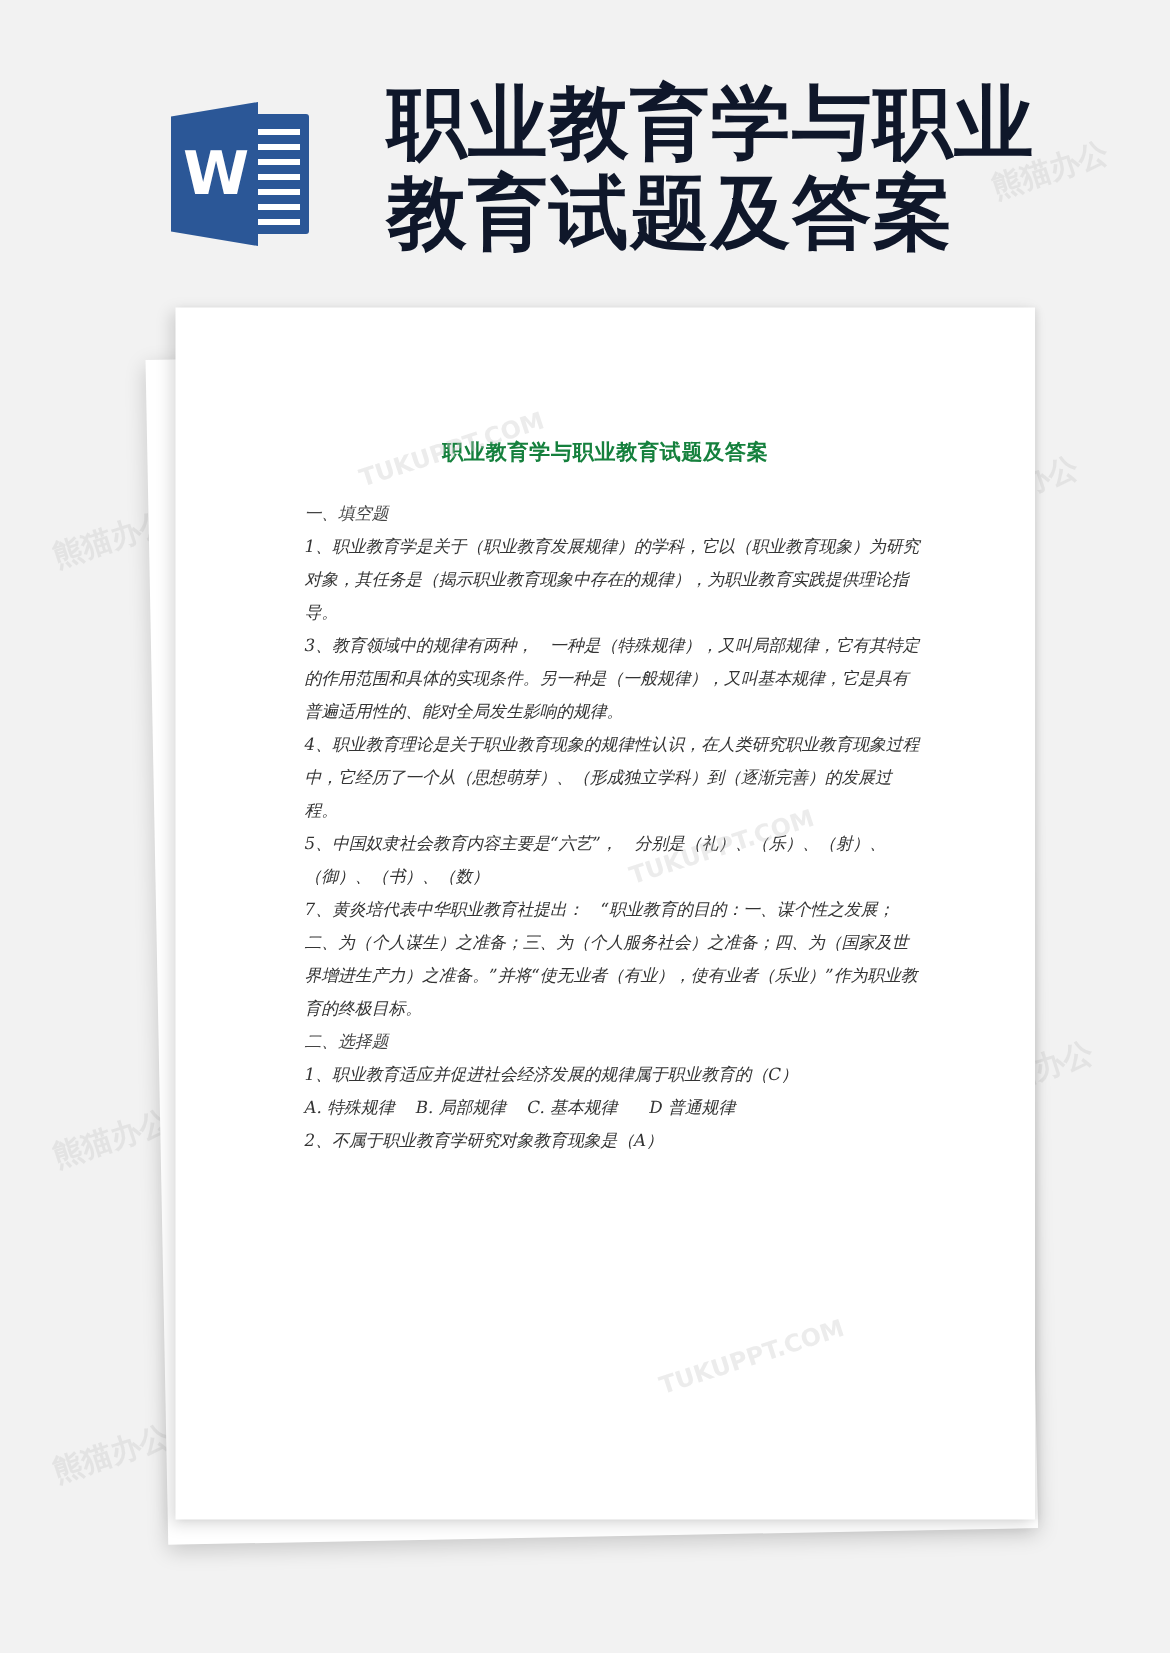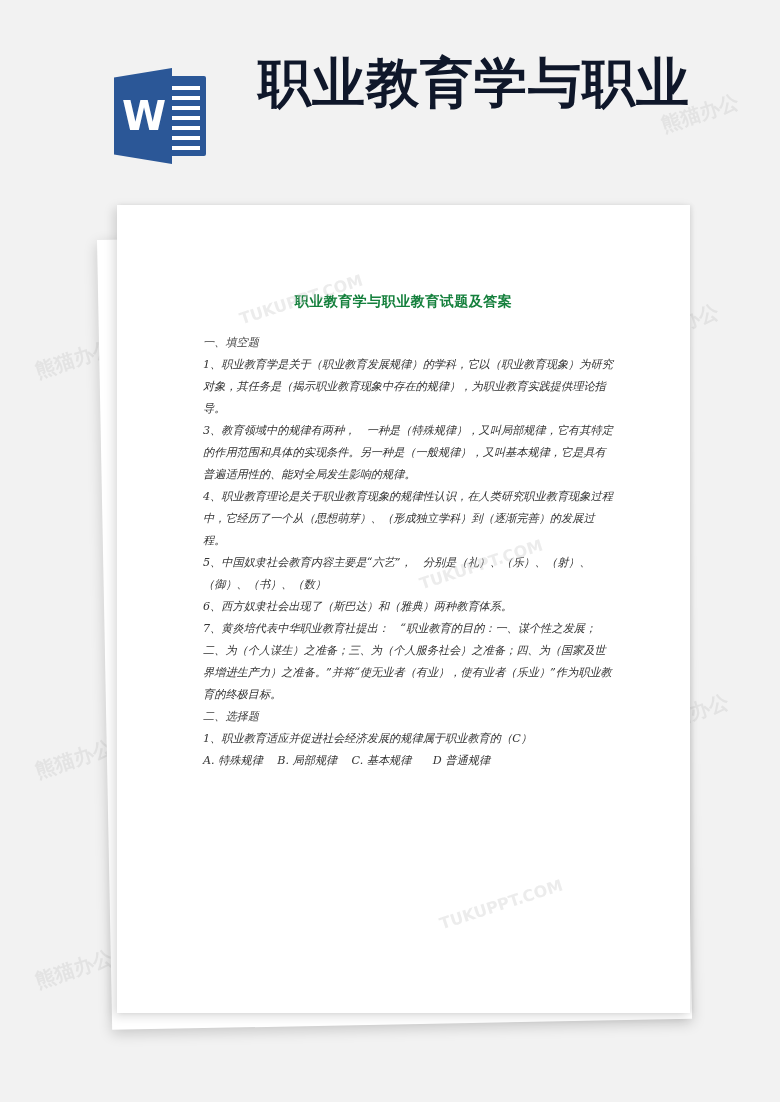--- a/index.html
+++ b/index.html
@@ -80,42 +80,43 @@
       <div class="line" style="top:40px;left:26px;"></div>
       <div class="line" style="top:50px;left:26px;"></div>
       <div class="line" style="top:60px;left:26px;"></div>
       <div class="line" style="top:70px;left:26px;"></div>
     </div>
     <div class="cover"></div>
     <div class="w">W</div>
   </div>
   <div class="big-title">
     <div>职业教育学与职业</div>
+    <div>教育试题及答案</div>
   </div>
 </div>
 
 <div class="watermark" style="left:30px;top:320px;">熊猫办公 TUKUPPT.COM</div>
 <div class="watermark" style="left:640px;top:310px;">熊猫办公</div>
 <div class="watermark" style="left:30px;top:720px;">熊猫办公 TUKUPPT.COM</div>
 <div class="watermark" style="left:650px;top:700px;">熊猫办公</div>
 <div class="watermark" style="left:30px;top:930px;">熊猫办公 TUKUPPT.COM</div>
 <div class="watermark" style="left:660px;top:100px;">熊猫办公</div>
 
 <div class="back-page"></div>
 
 <div class="page">
   <div class="doc-title">职业教育学与职业教育试题及答案</div>
   <div class="content">
     <p class="sec">一、填空题</p>
     <p>1、职业教育学是关于（职业教育发展规律）的学科，它以（职业教育现象）为研究对象，其任务是（揭示职业教育现象中存在的规律），为职业教育实践提供理论指导。</p>
     <p>3、教育领域中的规律有两种，　一种是（特殊规律），又叫局部规律，它有其特定的作用范围和具体的实现条件。另一种是（一般规律），又叫基本规律，它是具有普遍适用性的、能对全局发生影响的规律。</p>
     <p>4、职业教育理论是关于职业教育现象的规律性认识，在人类研究职业教育现象过程中，它经历了一个从（思想萌芽）、（形成独立学科）到（逐渐完善）的发展过程。</p>
     <p>5、中国奴隶社会教育内容主要是“六艺”，　分别是（礼）、（乐）、（射）、（御）、（书）、（数）</p>
-    <p>6、西方奴隶社会出现了（斯巴达）和（雅典）两种教育体系。</p>
     <p>7、黄炎培代表中华职业教育社提出：　“职业教育的目的：一、谋个性之发展；二、为（个人谋生）之准备；三、为（个人服务社会）之准备；四、为（国家及世界增进生产力）之准备。”并将“使无业者（有业），使有业者（乐业）”作为职业教育的终极目标。</p>
     <p class="sec">二、选择题</p>
     <p>1、职业教育适应并促进社会经济发展的规律属于职业教育的（C）</p>
     <p class="opts">A. 特殊规律    B. 局部规律    C. 基本规律      D 普通规律</p>
+    <p>2、不属于职业教育学研究对象教育现象是（A）</p>
   </div>
   <div class="watermark" style="left:120px;top:85px;font-size:16px;">TUKUPPT.COM</div>
   <div class="watermark" style="left:300px;top:350px;font-size:16px;">TUKUPPT.COM</div>
   <div class="watermark" style="left:320px;top:690px;font-size:16px;">TUKUPPT.COM</div>
 </div>
 
 </body></html>

